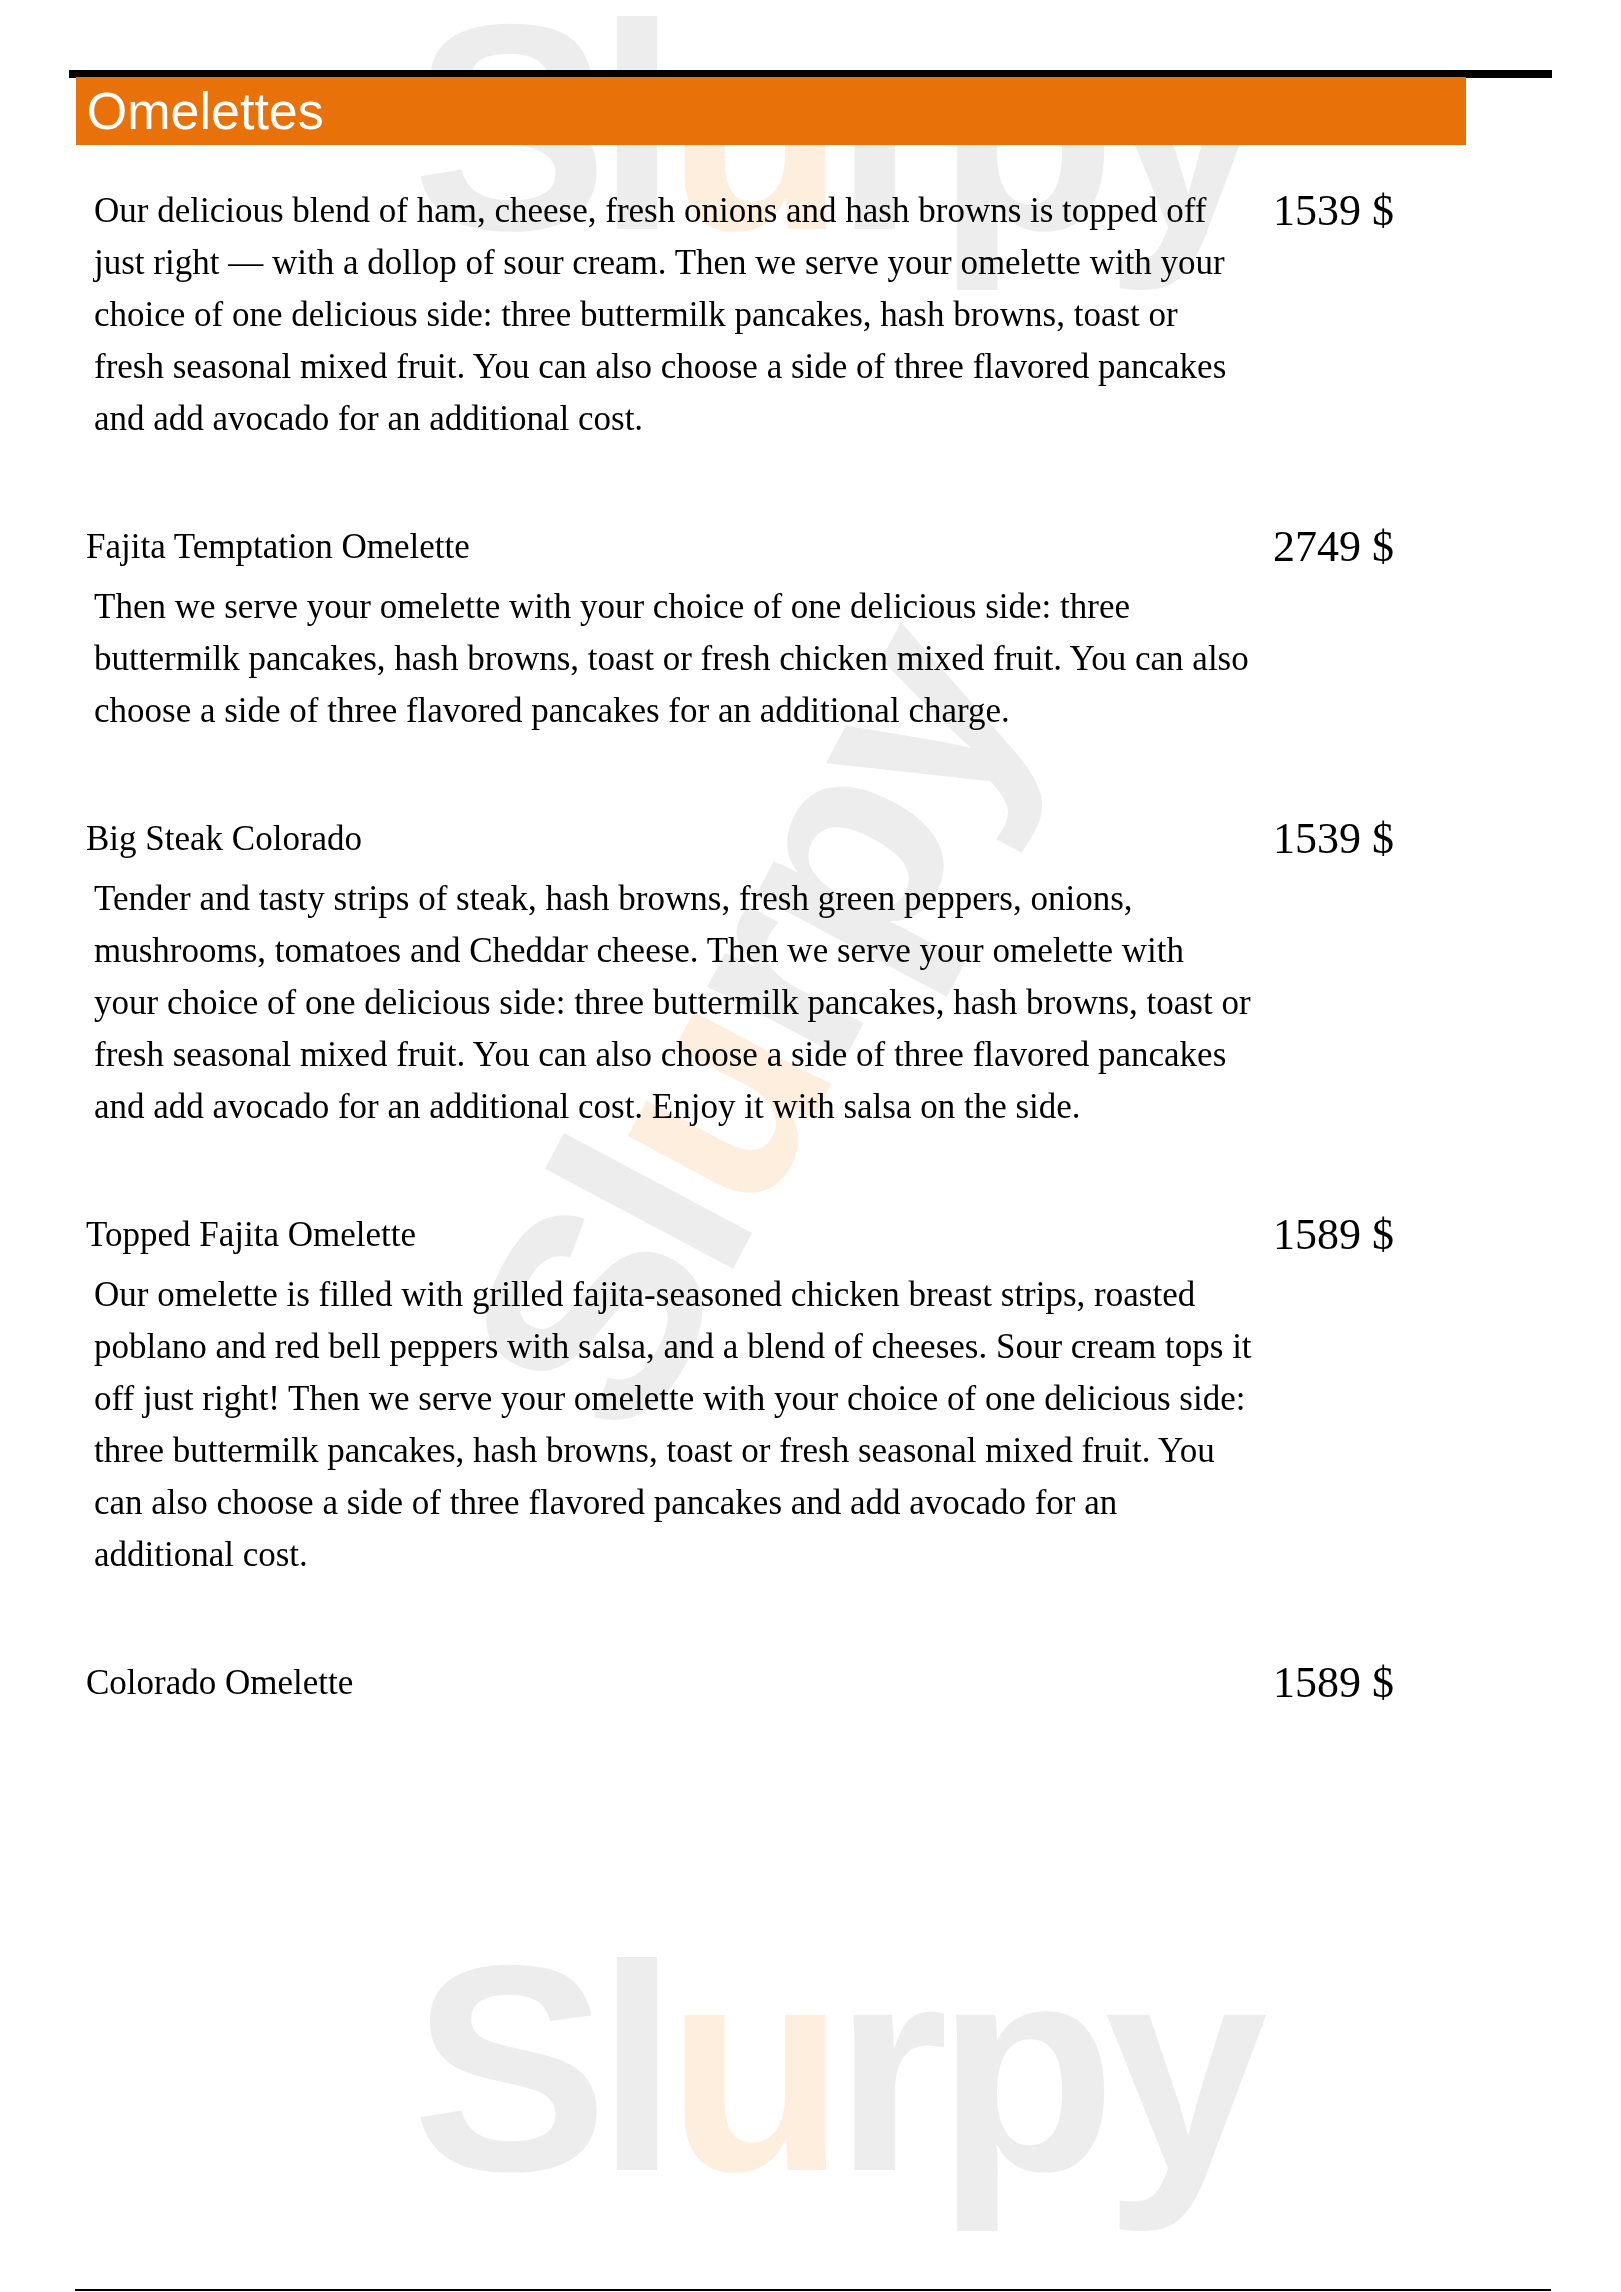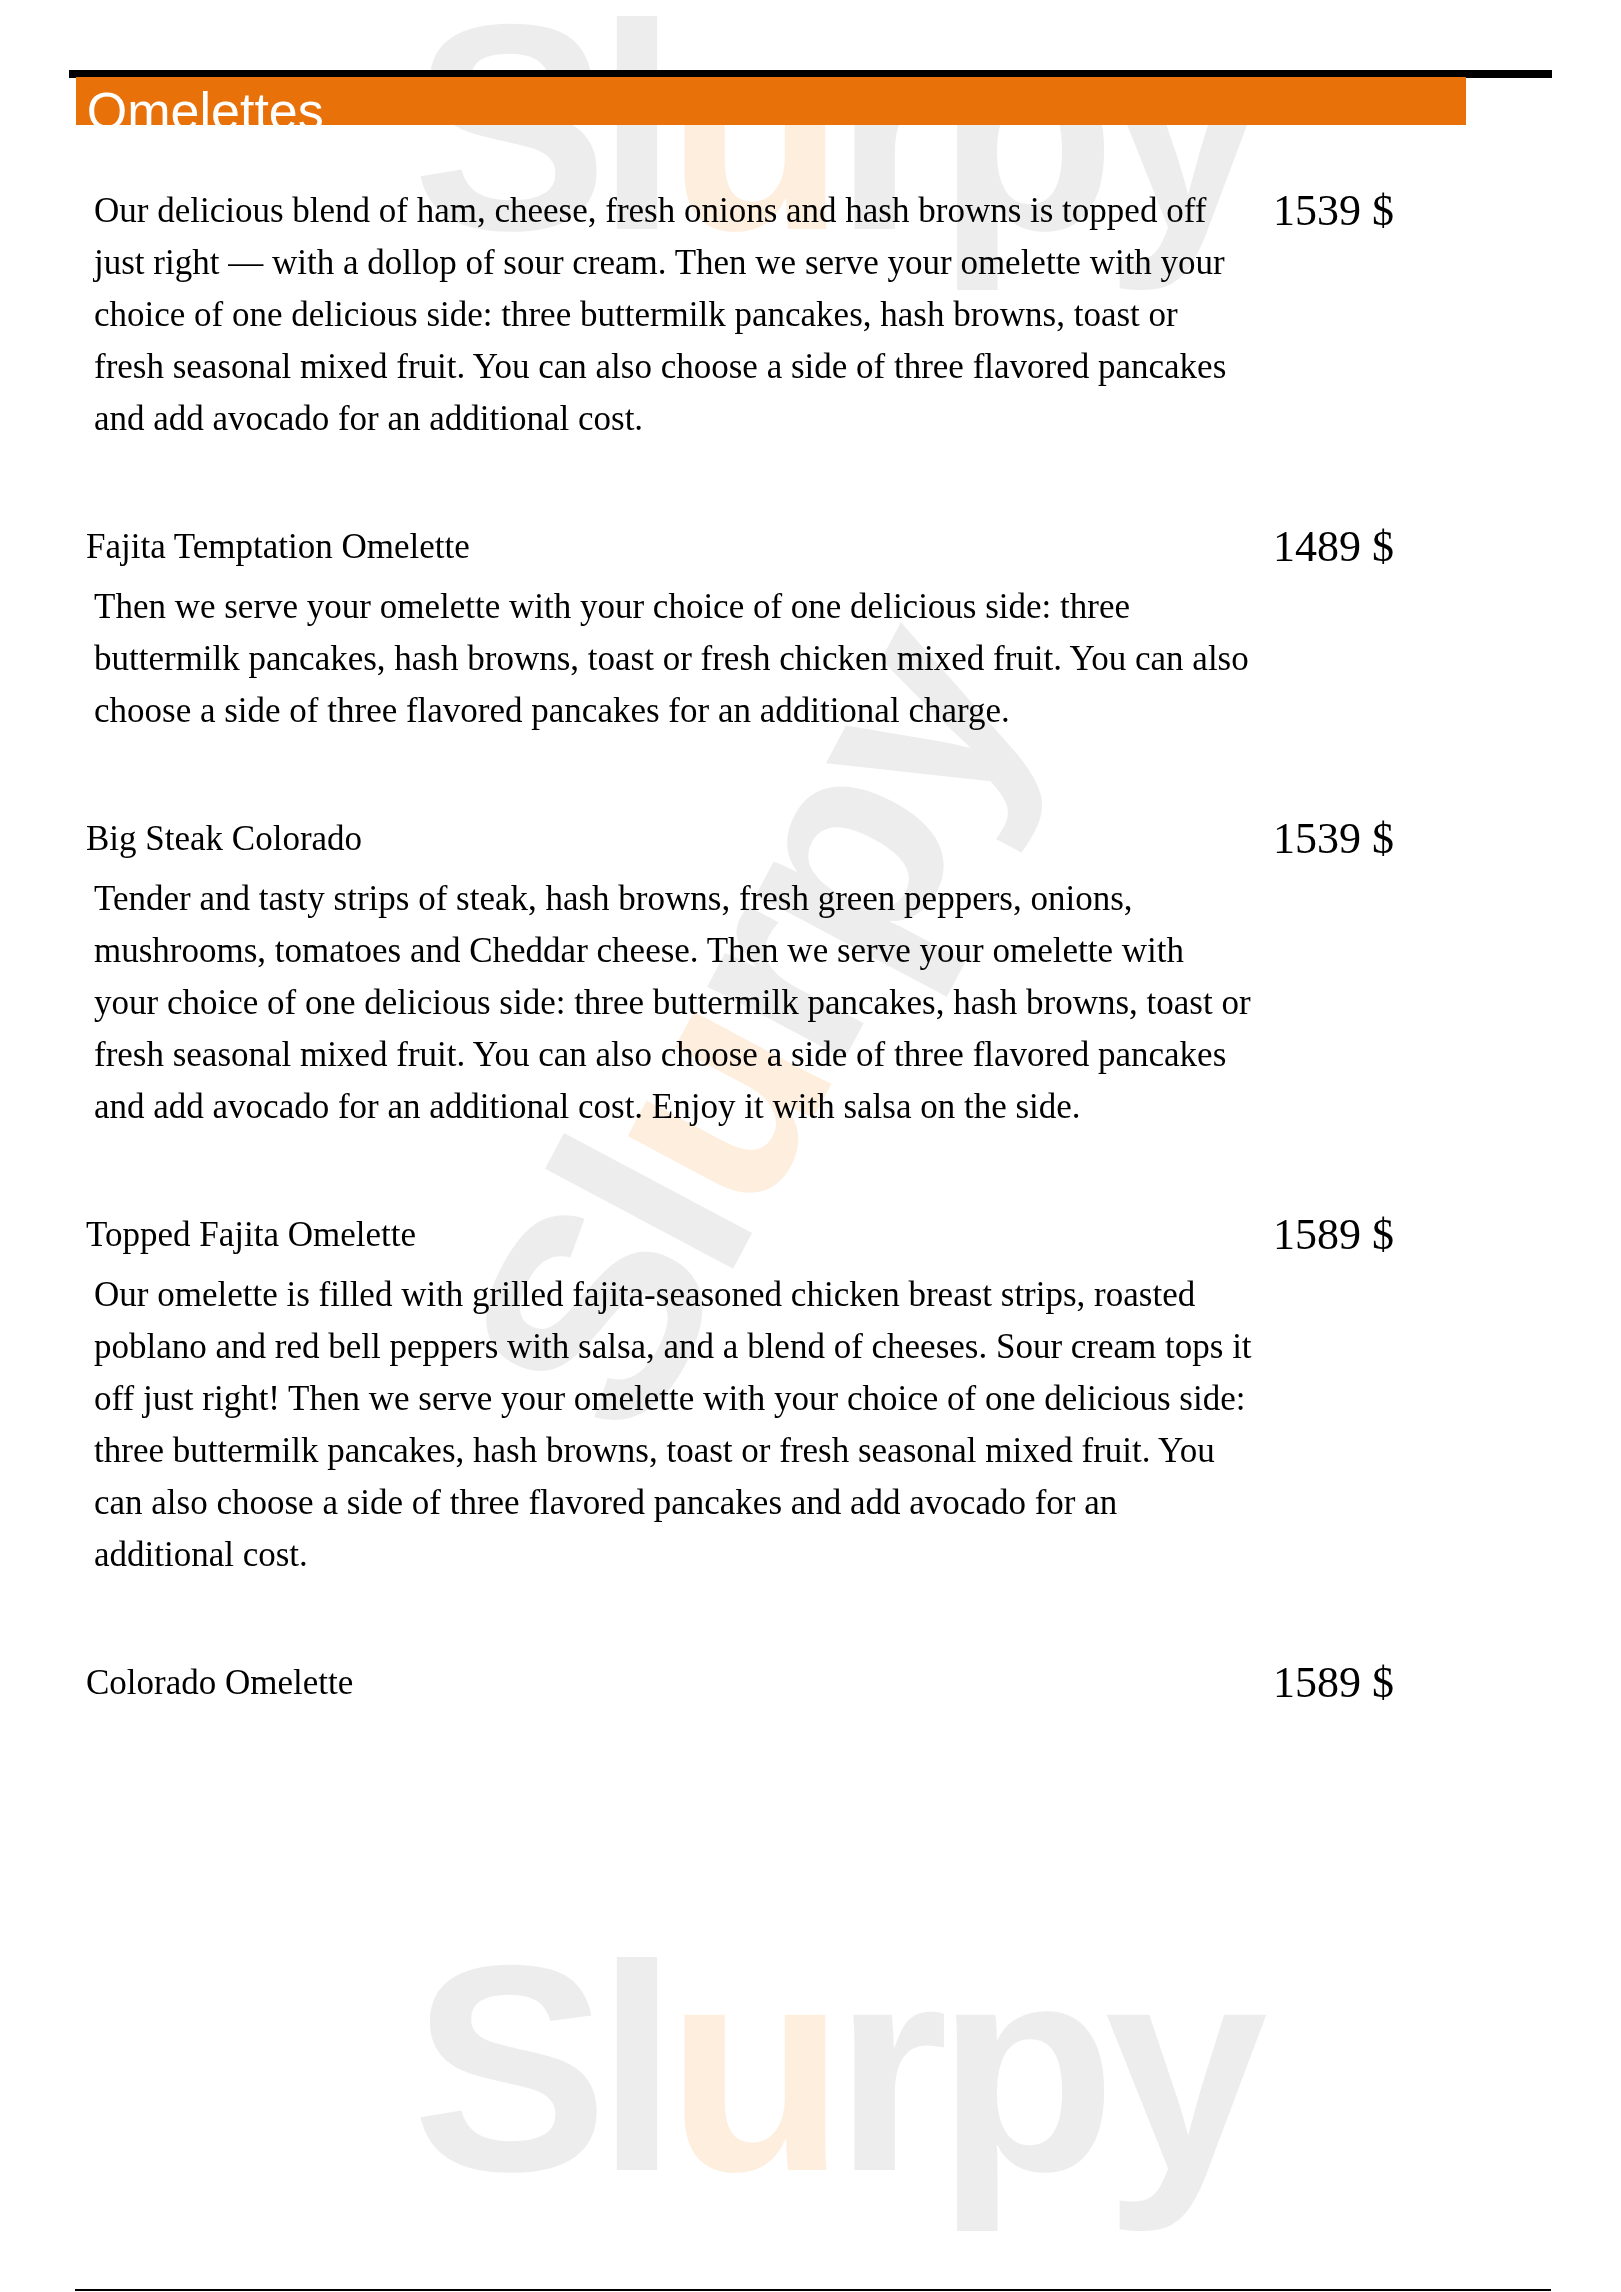--- a/index.html
+++ b/index.html
@@ -1,18 +1,18 @@
 <!DOCTYPE html>
 <html><head>
 <meta charset="utf-8">
 <style>
   html, body { margin: 0; padding: 0; background: #ffffff; }
   body { width: 1621px; height: 2293px; position: relative; overflow: hidden; font-family: "Liberation Serif", serif; color: #000; }
   .top-rule { position: absolute; left: 69px; top: 70px; width: 1483px; height: 7.8px; background: #000; }
-  .section-band { position: absolute; left: 76px; top: 77px; width: 1390px; height: 48px; background: #E97109; }
+  .section-band { position: absolute; left: 76px; top: 77px; width: 1390px; height: 68px; background: #E97109; }
   .section-title { position: absolute; left: 10.8px; top: 0; line-height: 68px; font-family: "Liberation Sans", sans-serif; font-size: 52px; color: #ffffff; white-space: nowrap; }
   .bottom-rule { position: absolute; left: 75px; top: 2289px; width: 1476px; height: 2px; background: #000; }
 
   .watermark { position: absolute; font-family: "Liberation Sans", sans-serif; font-weight: bold; font-size: 294px; line-height: 1; color: rgba(200,200,200,0.32); white-space: nowrap; pointer-events: none; letter-spacing: -11.8px; }
   .watermark .wm-u { color: rgba(245,160,70,0.18); }
   .wm1 { left: 412px; top: -19.6px; }
   .wm2 { left: 323px; top: 882px; transform: rotate(-62deg); transform-origin: center; }
   .wm3 { left: 412px; top: 1921px; }
 
   .menu { position: absolute; left: 86px; top: 177px; width: 1392px; }
@@ -37,21 +37,21 @@
 <div class="menu">
   <div class="menu-item">
     <div class="item-price">1539 $</div>
     <div class="item-desc">
       <p>Our delicious blend of ham, cheese, fresh onions and hash browns is topped off just right — with a dollop of sour cream. Then we serve your omelette with your choice of one delicious side: three buttermilk pancakes, hash browns, toast or fresh seasonal mixed fruit. You can also choose a side of three flavored pancakes and add avocado for an additional cost.</p>
     </div>
   </div>
 
   <div class="menu-item">
     <div class="item-title">Fajita Temptation Omelette</div>
-    <div class="item-price">1489 $</div>
+    <div class="item-price">2749 $</div>
     <div class="item-desc">
       <p>Then we serve your omelette with your choice of one delicious side: three buttermilk pancakes, hash browns, toast or fresh chicken mixed fruit. You can also choose a side of three flavored pancakes for an additional charge.</p>
     </div>
   </div>
 
   <div class="menu-item">
     <div class="item-title">Big Steak Colorado</div>
     <div class="item-price">1539 $</div>
     <div class="item-desc">
       <p>Tender and tasty strips of steak, hash browns, fresh green peppers, onions, mushrooms, tomatoes and Cheddar cheese. Then we serve your omelette with your choice of one delicious side: three buttermilk pancakes, hash browns, toast or fresh seasonal mixed fruit. You can also choose a side of three flavored pancakes and add avocado for an additional cost. Enjoy it with salsa on the side.</p>

